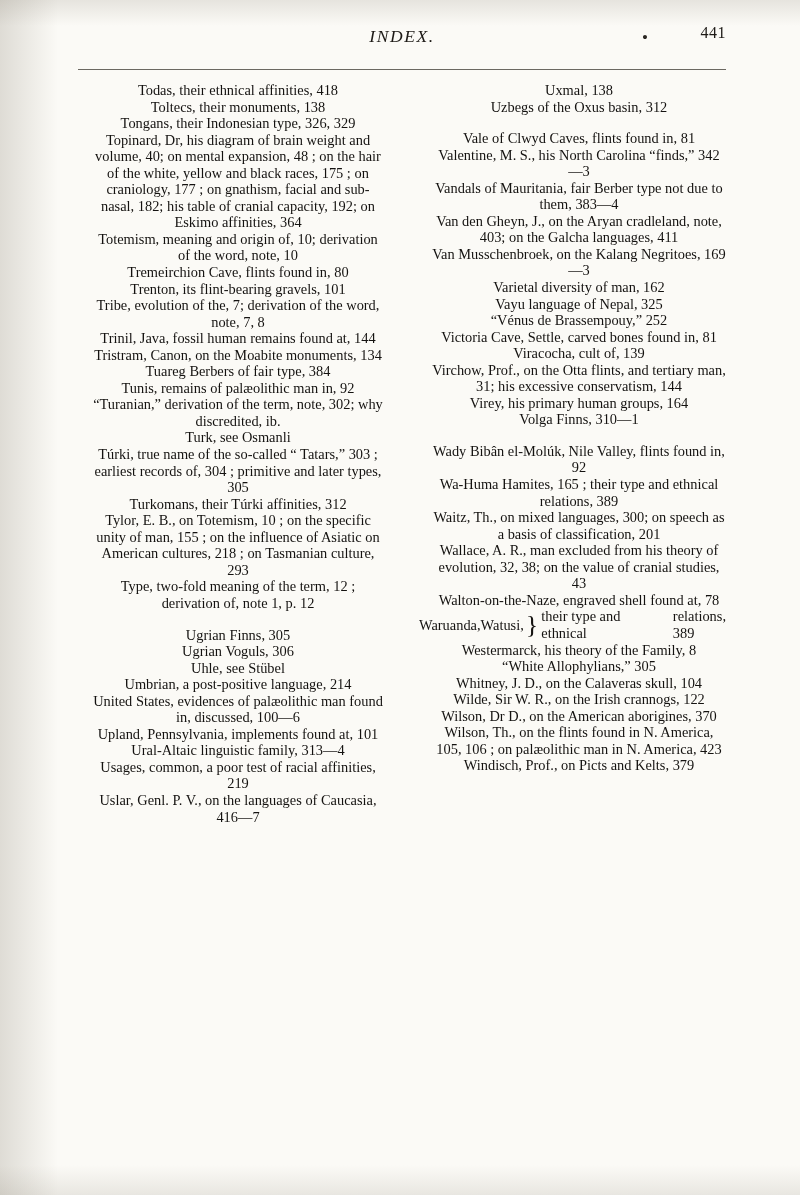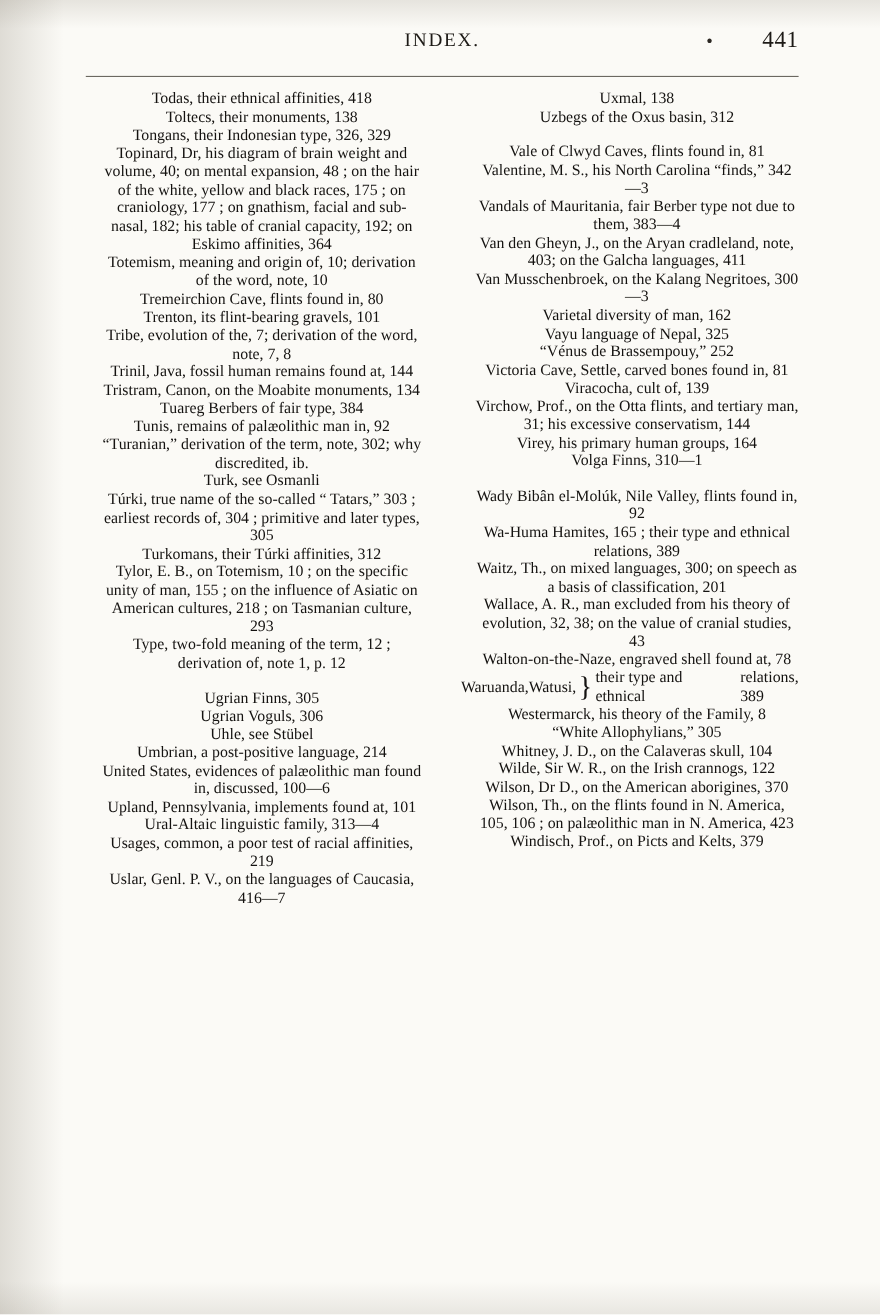--- a/index.html
+++ b/index.html
@@ -35,26 +35,27 @@
     display: flex;
     align-items: flex-start;
     justify-content: center;
   }
   .runhead .title {
     font-size: 17.5px;
     letter-spacing: 1.6px;
     font-variant: normal;
     text-align: center;
     color: #1d1a16;
+    font-style: italic;
   }
   .runhead .folio {
     position: absolute;
     right: 0;
     top: -2px;
-    font-size: 21px;
+    font-size: 16px;
     color: #1d1a16;
     letter-spacing: 0.5px;
   }
   .runhead .marker {
     position: absolute;
     right: 78px;
     top: 2px;
     font-size: 17px;
     color: #2b2722;
   }
@@ -189,21 +190,21 @@
       <div class="col">
         <div class="entry">Uxmal, 138</div>
         <div class="entry">Uzbegs of the Oxus basin, 312</div>
 
         <div style="height:15px"></div>
 
         <div class="entry">Vale of Clwyd Caves, flints found in, 81</div>
         <div class="entry">Valentine, M. S., his North Carolina “finds,” 342—3</div>
         <div class="entry">Vandals of Mauritania, fair Berber type not due to them, 383—4</div>
         <div class="entry">Van den Gheyn, J., on the Aryan cradleland, note, 403; on the Galcha languages, 411</div>
-        <div class="entry">Van Musschenbroek, on the Kalang Negritoes, 300—3</div>
+        <div class="entry">Van Musschenbroek, on the Kalang Negritoes, 169—3</div>
         <div class="entry">Varietal diversity of man, 162</div>
         <div class="entry">Vayu language of Nepal, 325</div>
         <div class="entry">“Vénus de Brassempouy,” 252</div>
         <div class="entry">Victoria Cave, Settle, carved bones found in, 81</div>
         <div class="entry">Viracocha, cult of, 139</div>
         <div class="entry">Virchow, Prof., on the Otta flints, and tertiary man, 31; his excessive conservatism, 144</div>
         <div class="entry">Virey, his primary human groups, 164</div>
         <div class="entry">Volga Finns, 310—1</div>
 
         <div style="height:15px"></div>

